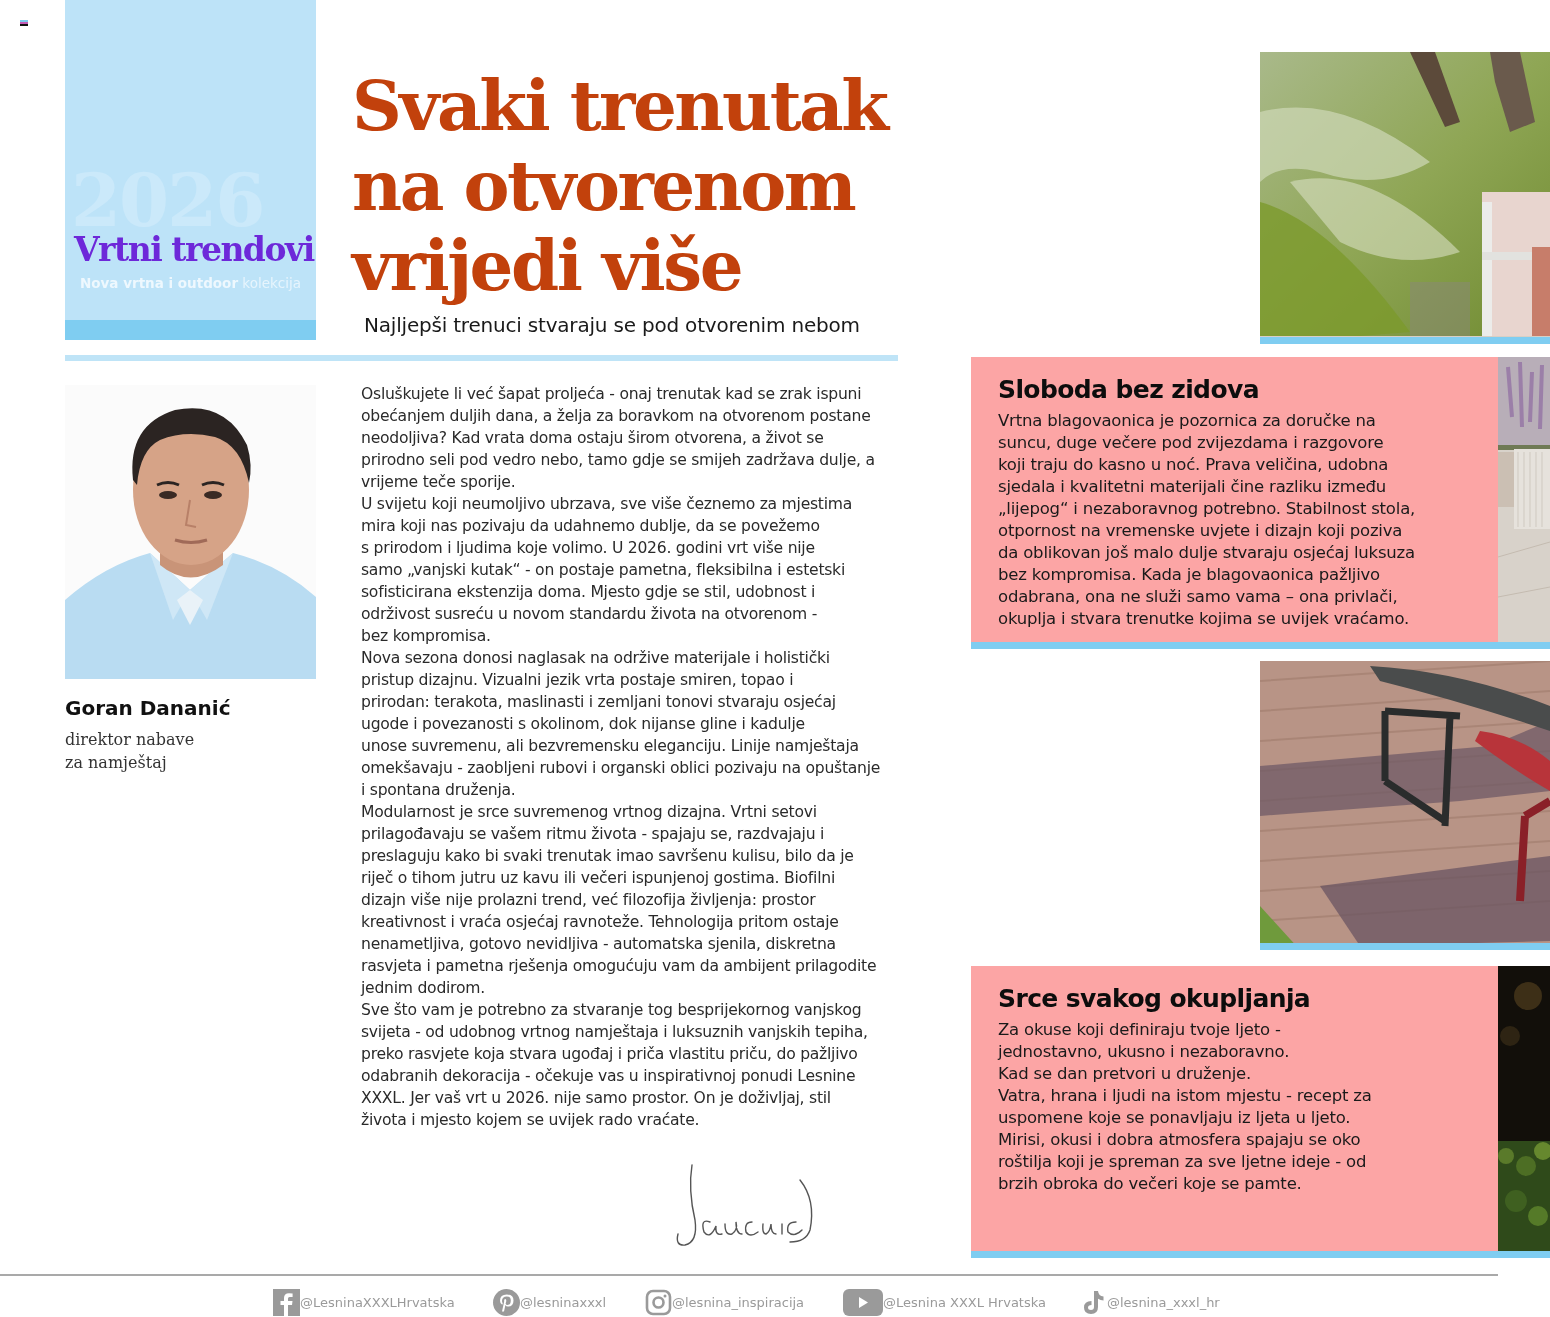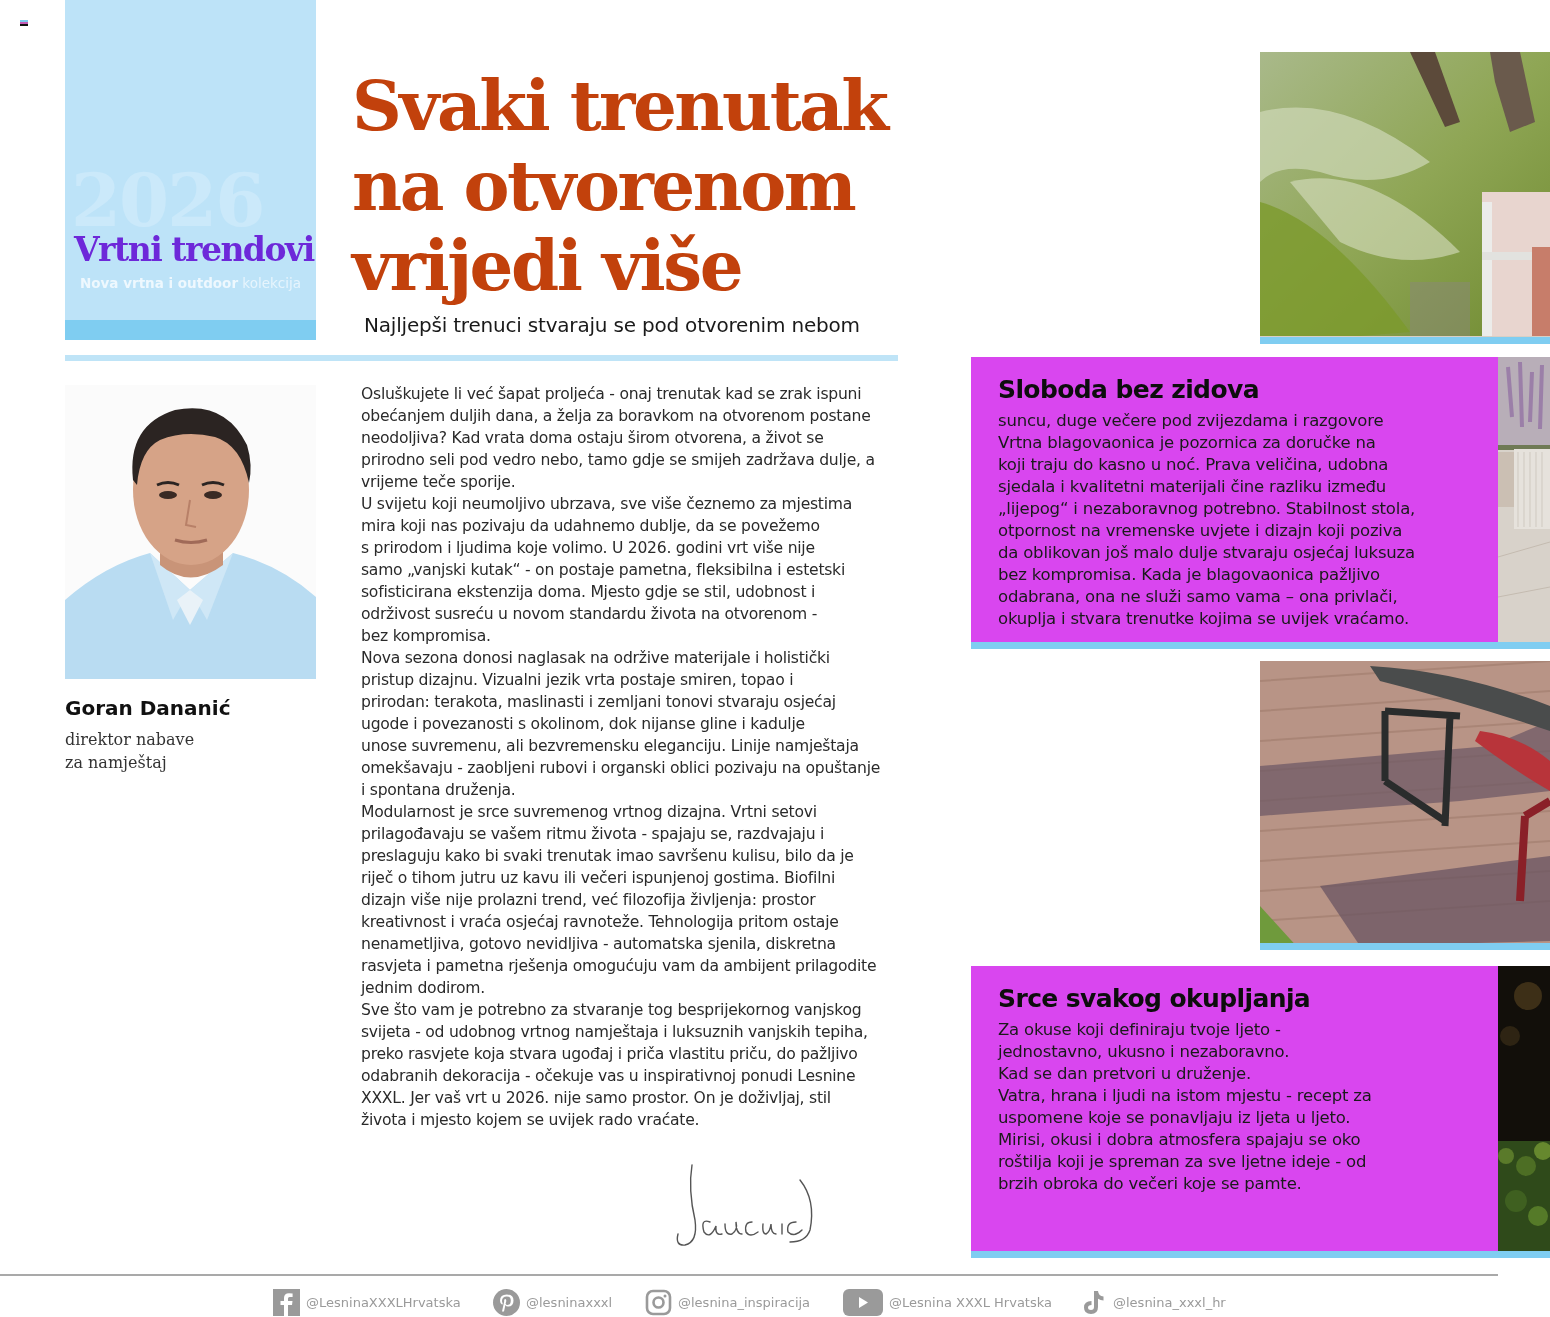--- a/index.html
+++ b/index.html
@@ -33,30 +33,30 @@
   
   .article { position: absolute; left: 361px; top: 383px; width: 545px; font-size: 15.6px; line-height: 22px; color: #2a2a2a; letter-spacing: -0.25px; }
   .article p { margin: 0; }
   .article .ln { display: block; white-space: nowrap; }
   .signature { position: absolute; left: 670px; top: 1160px; width: 150px; height: 95px; }
 
   
   .photo { position: absolute; overflow: hidden; }
   .photo-bar { position: absolute; left: 0; bottom: 0; width: 100%; height: 7px; background: #7fcdf1; }
 
-  .card { position: absolute; left: 971px; width: 579px; background: #d946ef; }
+  .card { position: absolute; left: 971px; width: 579px; background: #fca5a5; }
   .card .bar { position: absolute; left: 0; bottom: 0; width: 100%; height: 7px; background: #7fcdf1; }
   .card h2 { position: absolute; left: 27px; font-size: 25px; font-weight: bold; color: #0d0d0d; letter-spacing: -0.6px; white-space: nowrap; }
   .card .txt { position: absolute; left: 27px; font-size: 16.5px; line-height: 22px; color: #1a1a1a; letter-spacing: -0.2px; }
   .card .txt span { display: block; white-space: nowrap; }
   .card .strip { position: absolute; right: 0; top: 0; width: 52px; bottom: 7px; overflow: hidden; }
 
   
   .footer-rule { position: absolute; left: 0; top: 1274px; width: 1498px; height: 2px; background: #a9a9a9; }
-  .social { position: absolute; top: 1289px; display: flex; align-items: center; gap: 6px; color: #9a9a9a; font-size: 13px; white-space: nowrap; }
+  .social { position: absolute; top: 1289px; display: flex; align-items: center; gap: 0; color: #9a9a9a; font-size: 13px; white-space: nowrap; }
   .social .ico { width: 27px; height: 27px; display: inline-flex; align-items: center; justify-content: center; }
 </style>
 </head>
 <body>
 
 <div class="cmyk-mark">
   <span style="background:#7ecbee"></span>
     <span style="background:#c35bb5"></span>
     <span style="background:#111"></span>
 </div>
@@ -190,22 +190,22 @@
     <rect x="222" y="200" width="68" height="8" fill="#e2e2df"></rect>
     <rect x="272" y="195" width="18" height="97" fill="#c77d6a"></rect>
     <rect x="0" y="284" width="290" height="8" fill="#d9cfc4"></rect>
   </svg>
   <div class="photo-bar"></div>
 </div>
 
 <div class="card" style="top:357px; height:292px;">
   <h2 style="top:18px;">Sloboda bez zidova</h2>
   <div class="txt" style="top:53px;">
+    <span>Vrtna blagovaonica je pozornica za doručke na</span>
     <span>suncu, duge večere pod zvijezdama i razgovore</span>
-    <span>Vrtna blagovaonica je pozornica za doručke na</span>
     <span>koji traju do kasno u noć. Prava veličina, udobna</span>
     <span>sjedala i kvalitetni materijali čine razliku između</span>
     <span>„lijepog“ i nezaboravnog potrebno. Stabilnost stola,</span>
     <span>otpornost na vremenske uvjete i dizajn koji poziva</span>
     <span>da oblikovan još malo dulje stvaraju osjećaj luksuza</span>
     <span>bez kompromisa. Kada je blagovaonica pažljivo</span>
     <span>odabrana, ona ne služi samo vama – ona privlači,</span>
     <span>okuplja i stvara trenutke kojima se uvijek vraćamo.</span>
   </div>
   <div class="strip">

